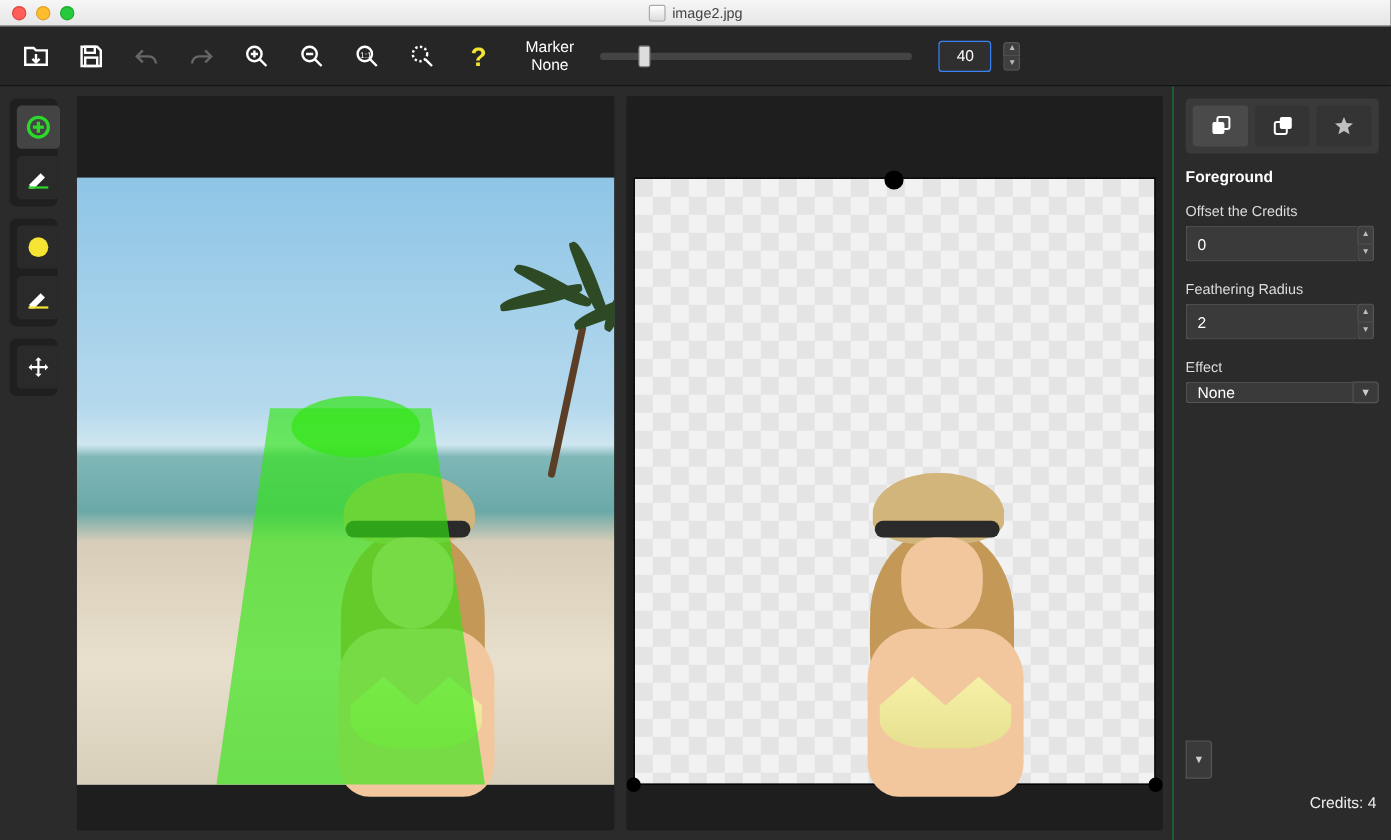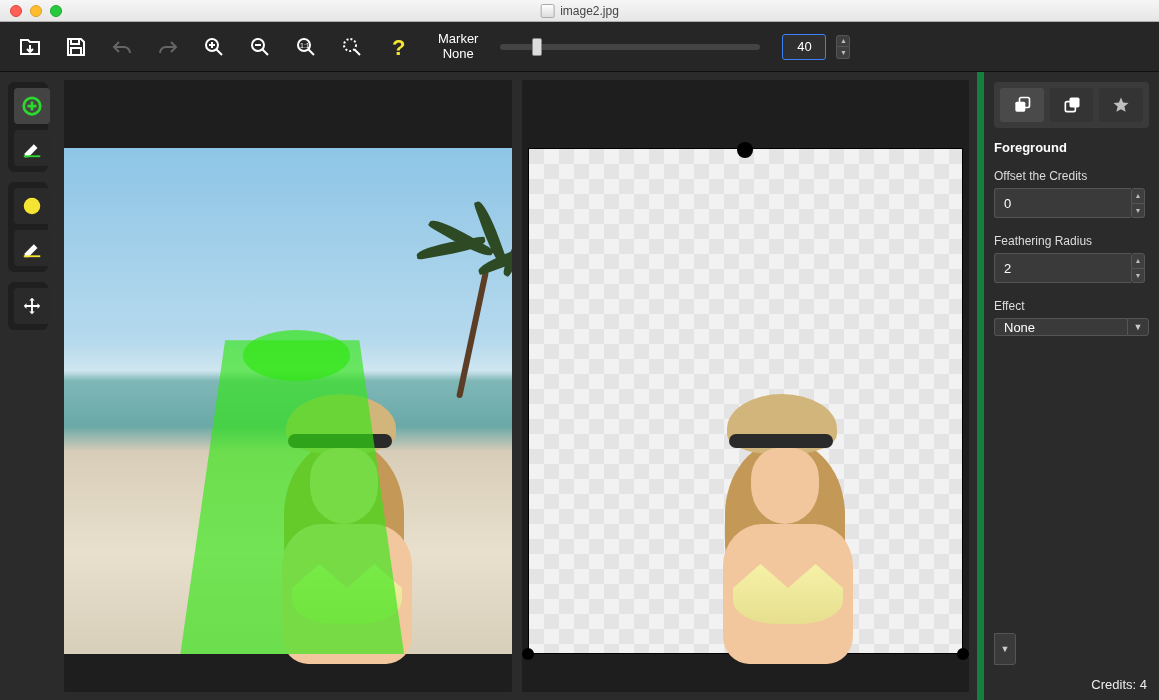--- a/index.html
+++ b/index.html
@@ -59,21 +59,21 @@
 .overlay-hat{position:absolute;left:40%;top:36%;width:24%;height:10%;background:rgba(50,230,20,.7);border-radius:50%}
 
 .checker{position:absolute;inset:0;background:
   repeating-conic-gradient(#f2f2f2 0 25%,#e4e4e4 0 50%) 0 0/30px 30px;border:1px solid #000}
 .handle{position:absolute;width:12px;height:12px;background:#000;border-radius:50%}
 .handle.tc{left:50%;top:-6px;transform:translateX(-50%);width:16px;height:16px}
 .handle.bl{left:-6px;bottom:-6px}
 .handle.br{right:-6px;bottom:-6px}
 .result-wrap{position:absolute;left:6px;right:6px;top:68px;bottom:38px}
 
-.rpanel{width:182px;background:#2b2b2b;padding:10px 10px 4px;border-left:7px solid #15803d;display:flex;flex-direction:column}
+.rpanel{width:182px;background:#2b2b2b;padding:10px 10px 20px;border-left:1px solid #15803d;display:flex;flex-direction:column}
 .tabrow{display:flex;gap:6px;background:#3a3a3a;padding:6px;border-radius:4px;margin-bottom:12px}
 .tab{flex:1;height:34px;display:flex;align-items:center;justify-content:center;border-radius:3px;background:#343434;cursor:pointer}
 .tab.active{background:#4a4a4a}
 .tab svg{width:20px;height:20px;fill:#eaeaea}
 .sect-title{font-size:13px;font-weight:600;color:#fff;margin-bottom:8px}
 .lbl{font-size:12px;color:#ddd;margin-bottom:5px;margin-top:6px}
 .field{display:flex;height:30px;margin-bottom:10px}
 .field .val{flex:1;background:#3a3a3a;border:1px solid #555;border-right:none;border-radius:3px 0 0 3px;color:#fff;padding:0 9px;display:flex;align-items:center;font-size:13px}
 .field .steps{width:18px;display:flex;flex-direction:column;border-radius:0 3px 3px 0;overflow:hidden}
 .field .steps .step{flex:1;height:auto}

